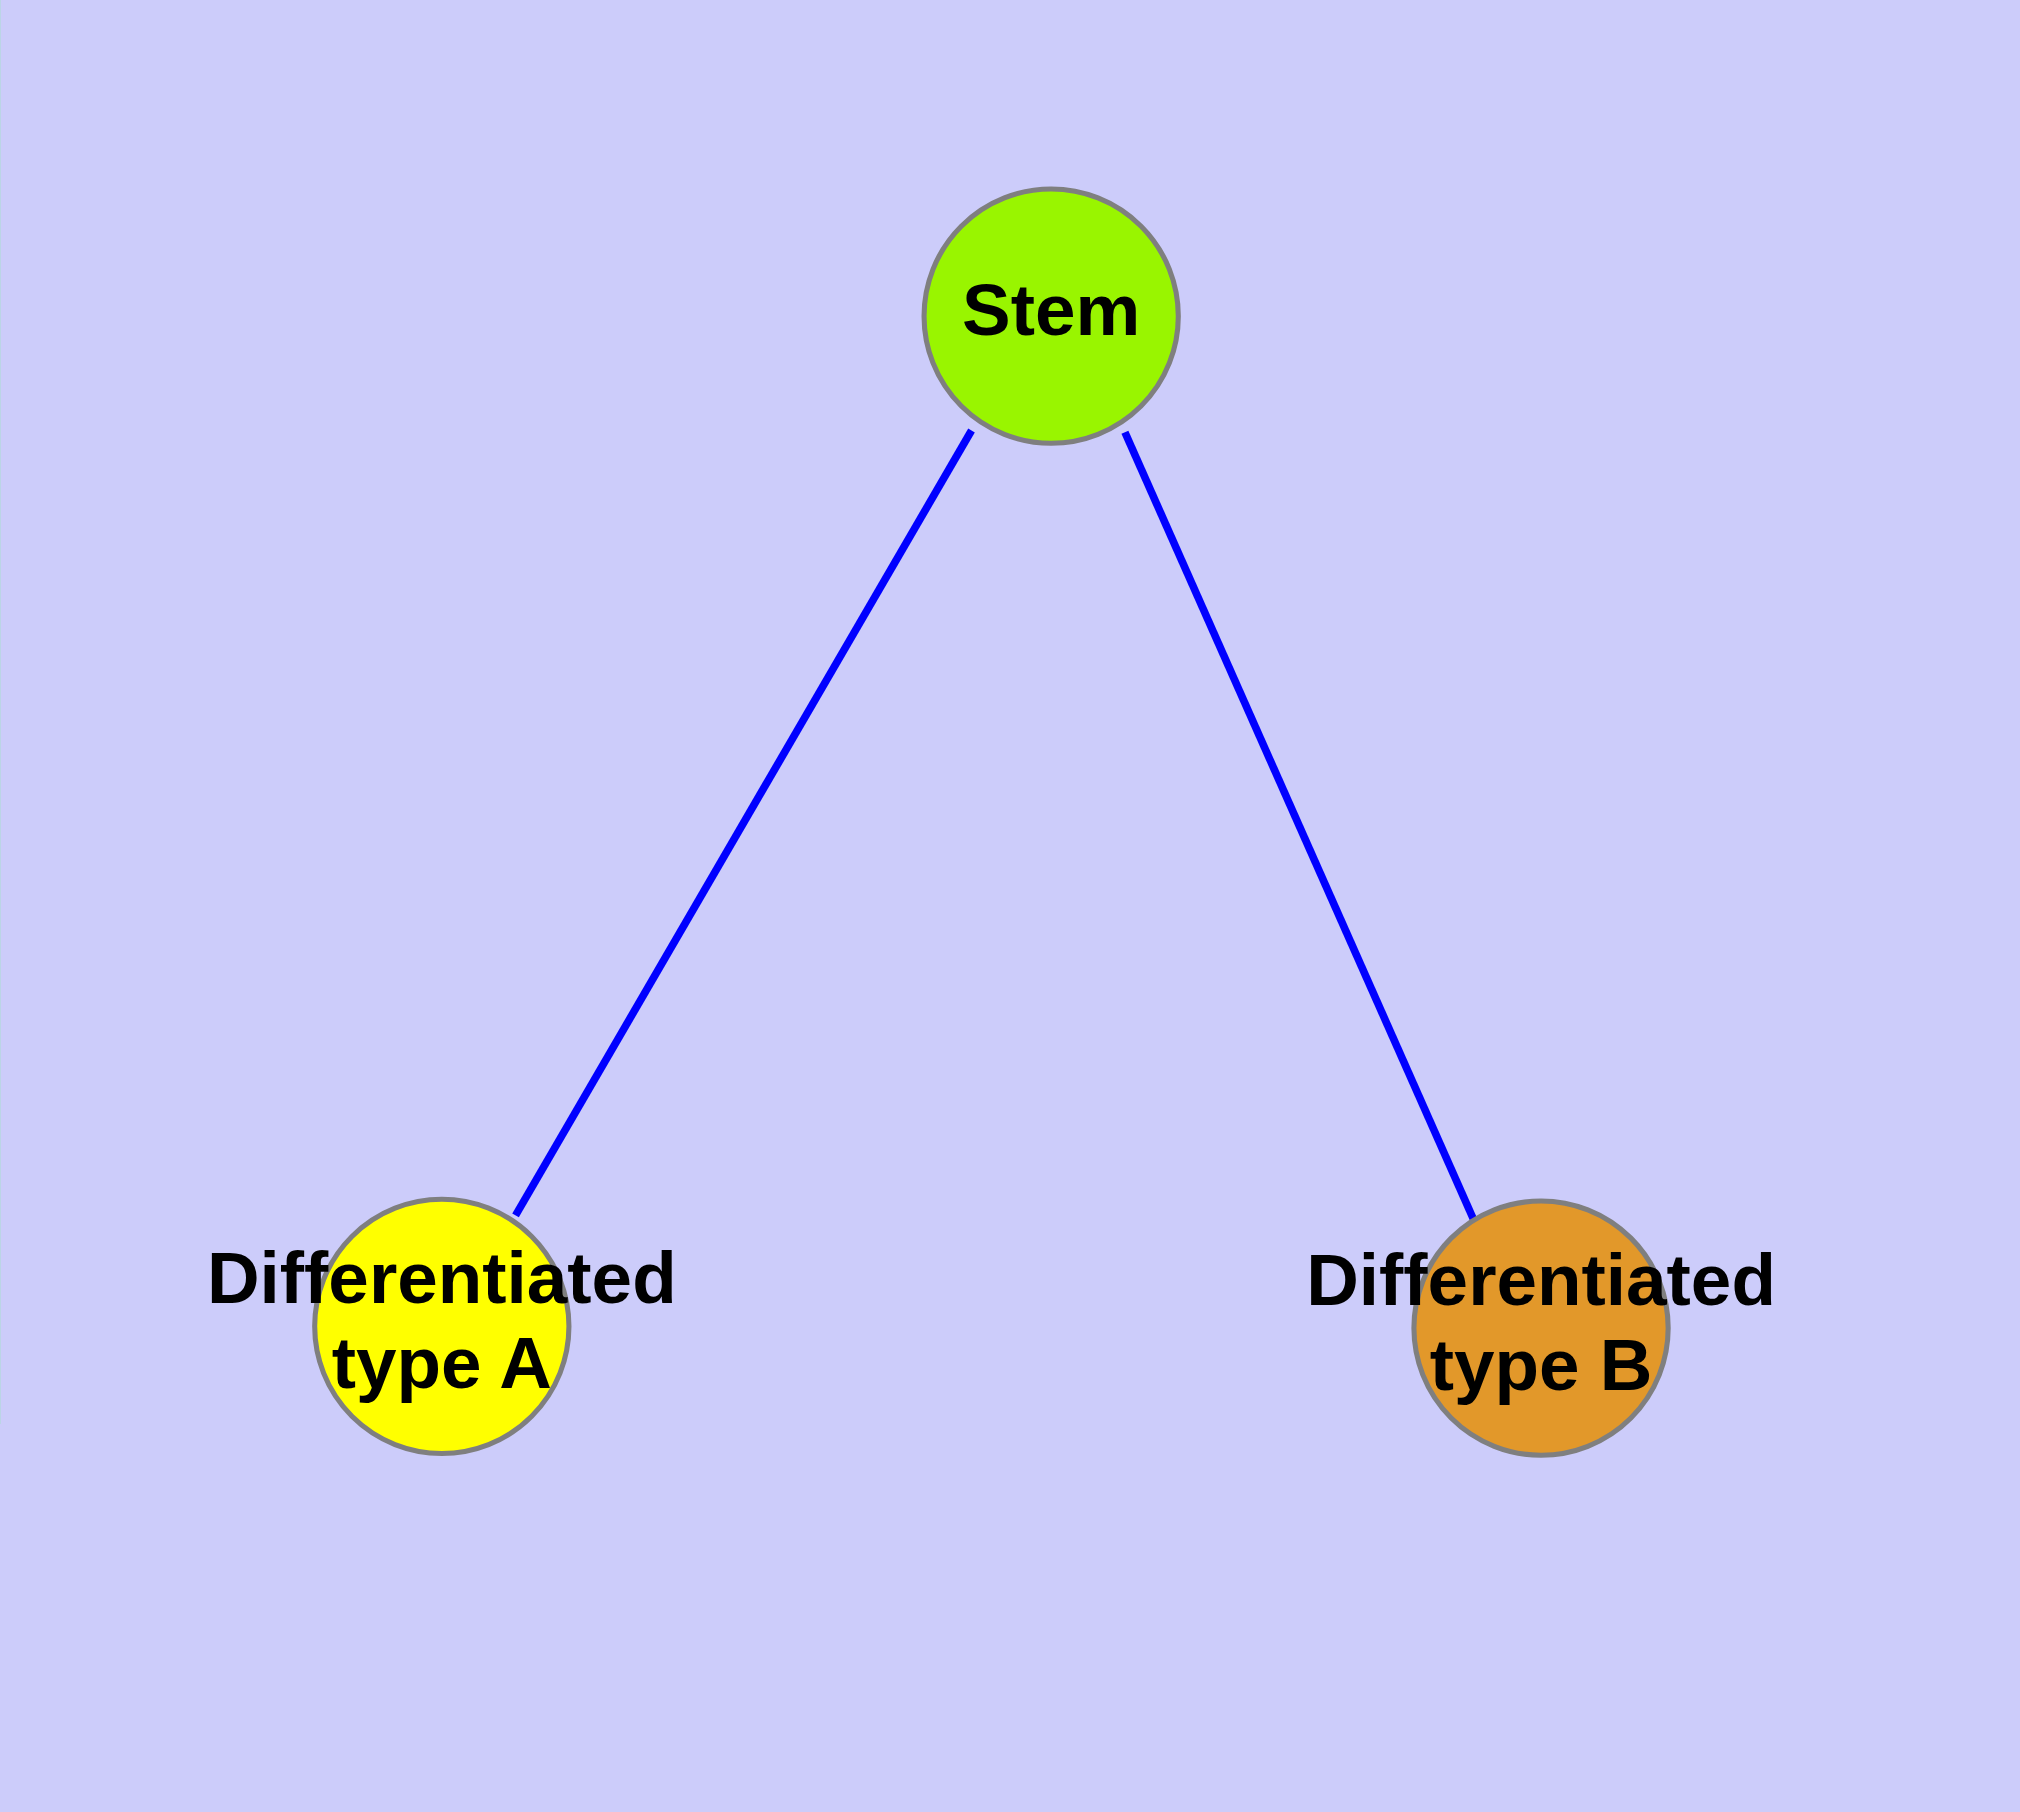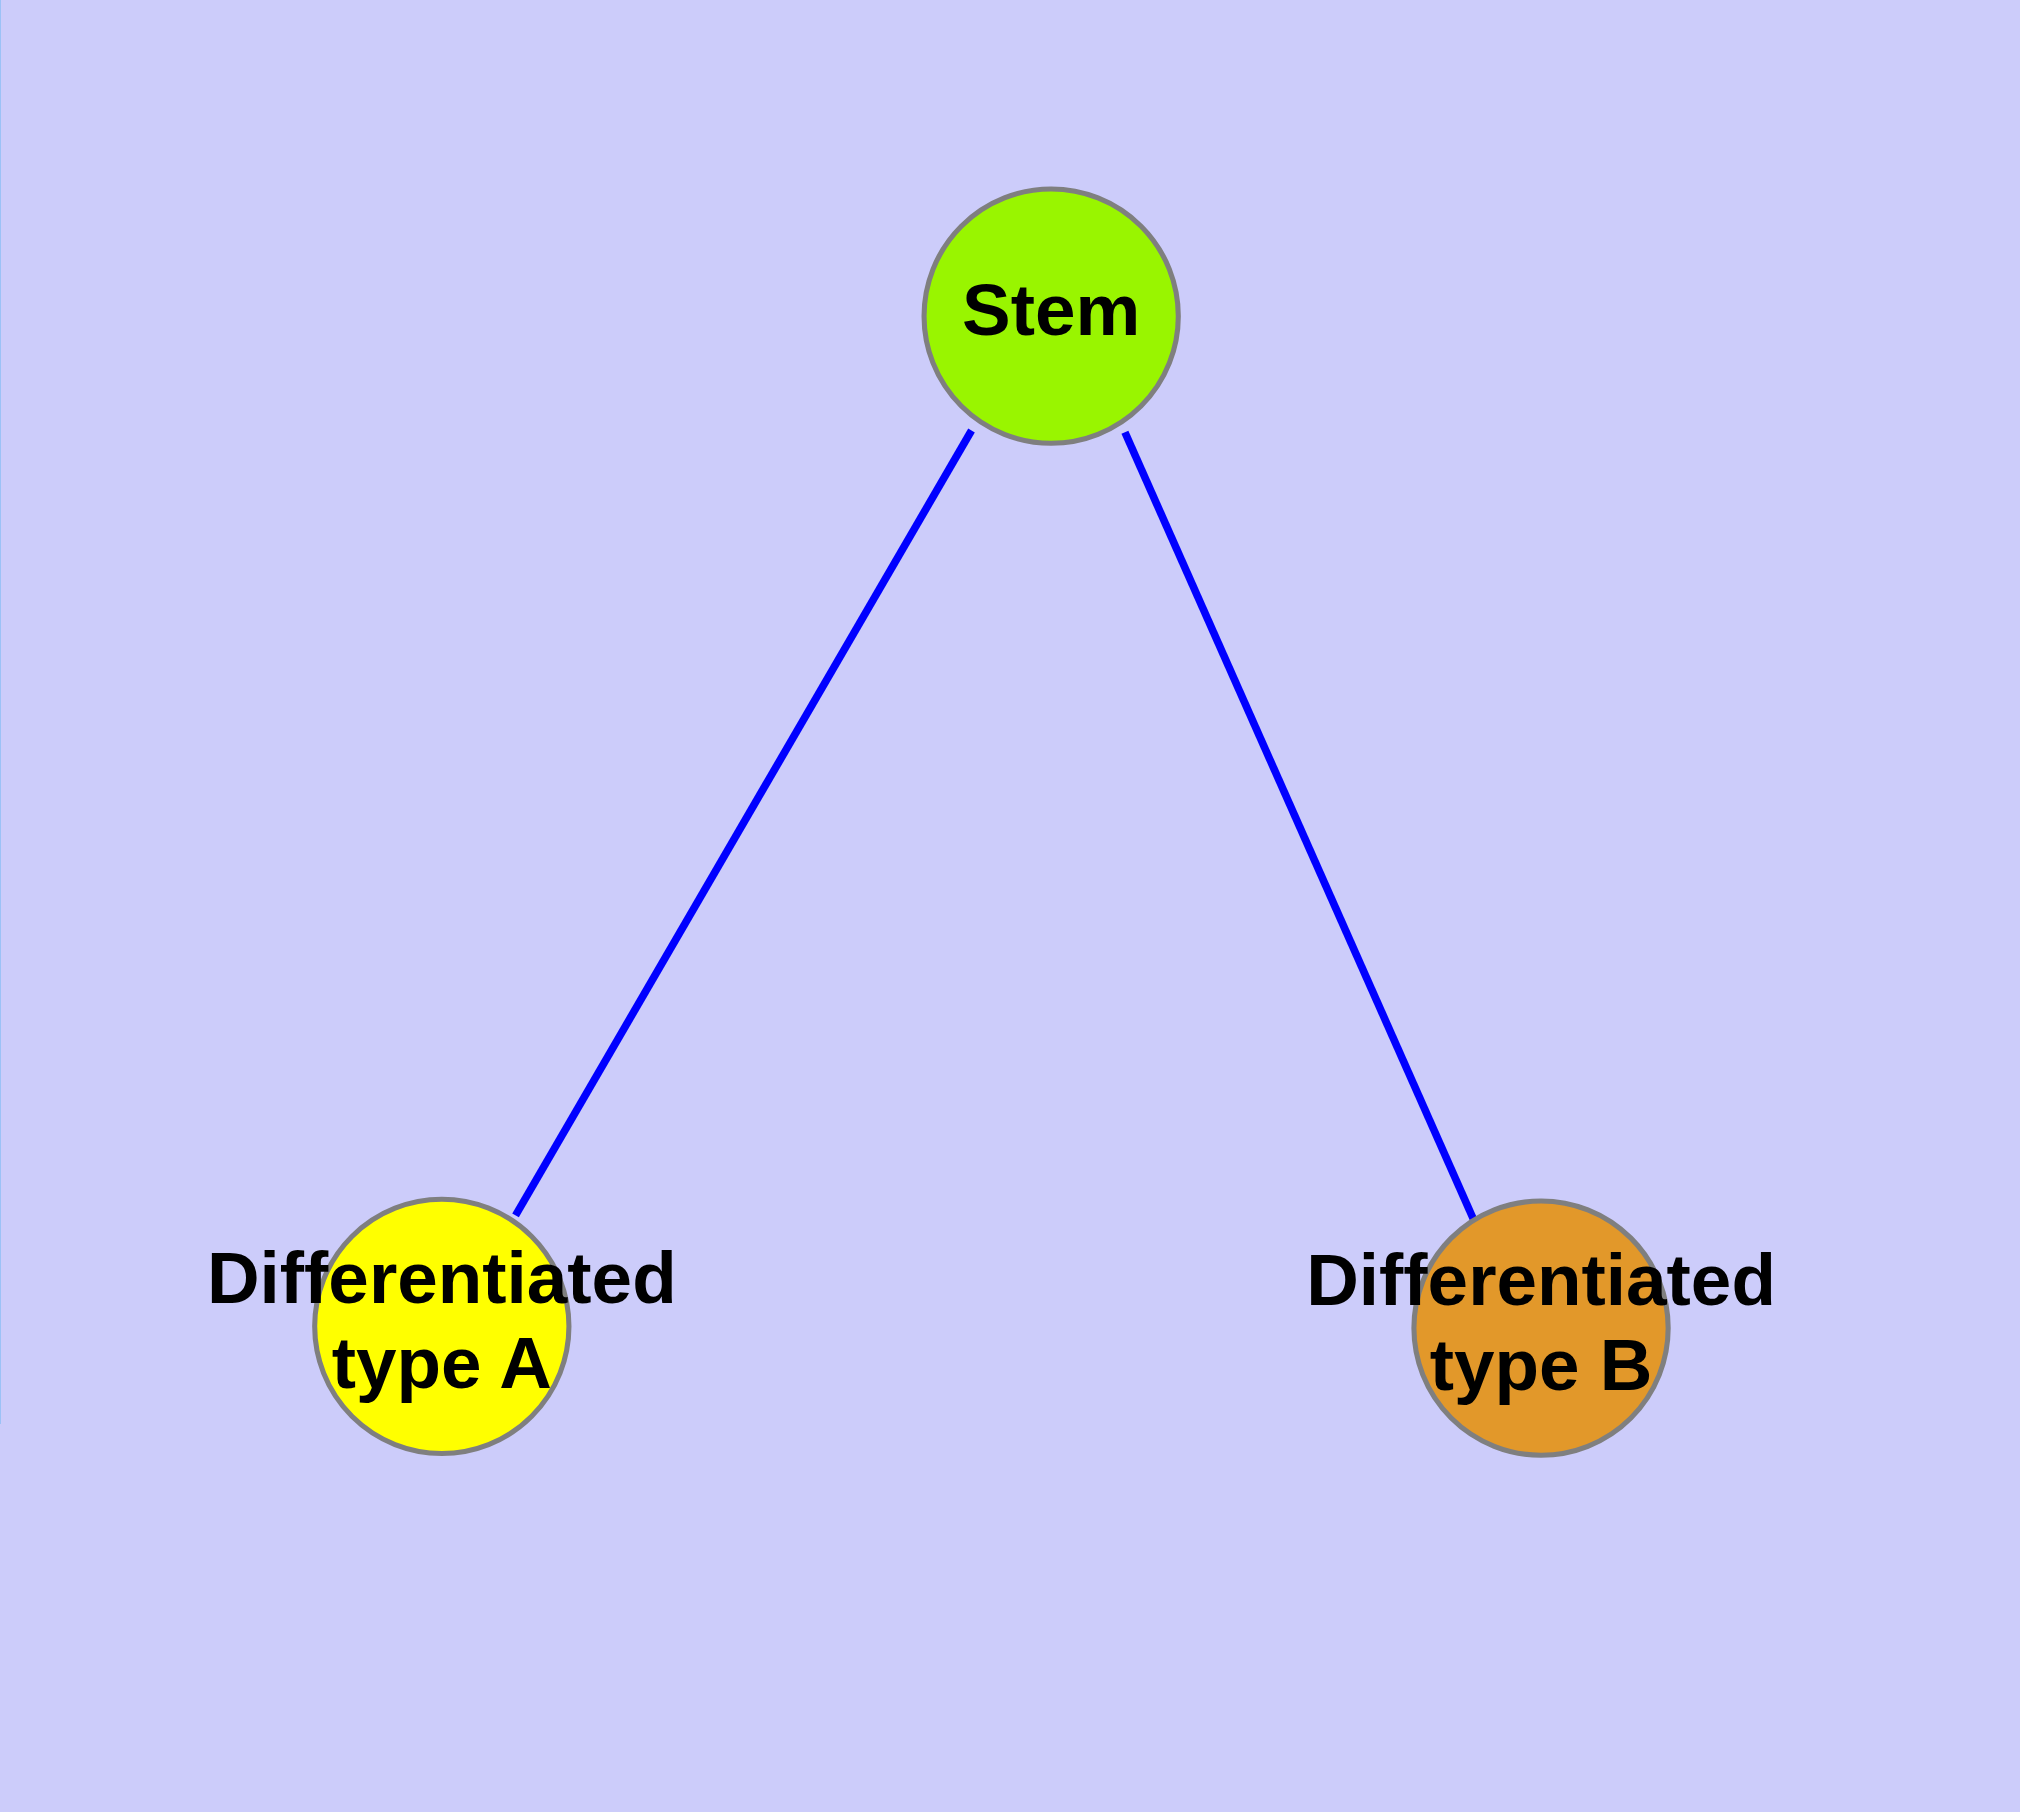--- a/index.html
+++ b/index.html
@@ -11,21 +11,21 @@
     width: 2021px;
     height: 1812px;
     background: #ccccfa;
     font-family: "Liberation Sans", sans-serif;
     overflow: hidden;
   }
   #graph-canvas {
     position: relative;
     width: 2021px;
     height: 1424px;
-    background: #0ea5e9;
+    background: #86efac;
   }
   #graph-svg {
     position: absolute;
     top: 0;
     left: 0;
     width: 2021px;
     height: 1812px;
     display: block;
   }
   .node-label {

